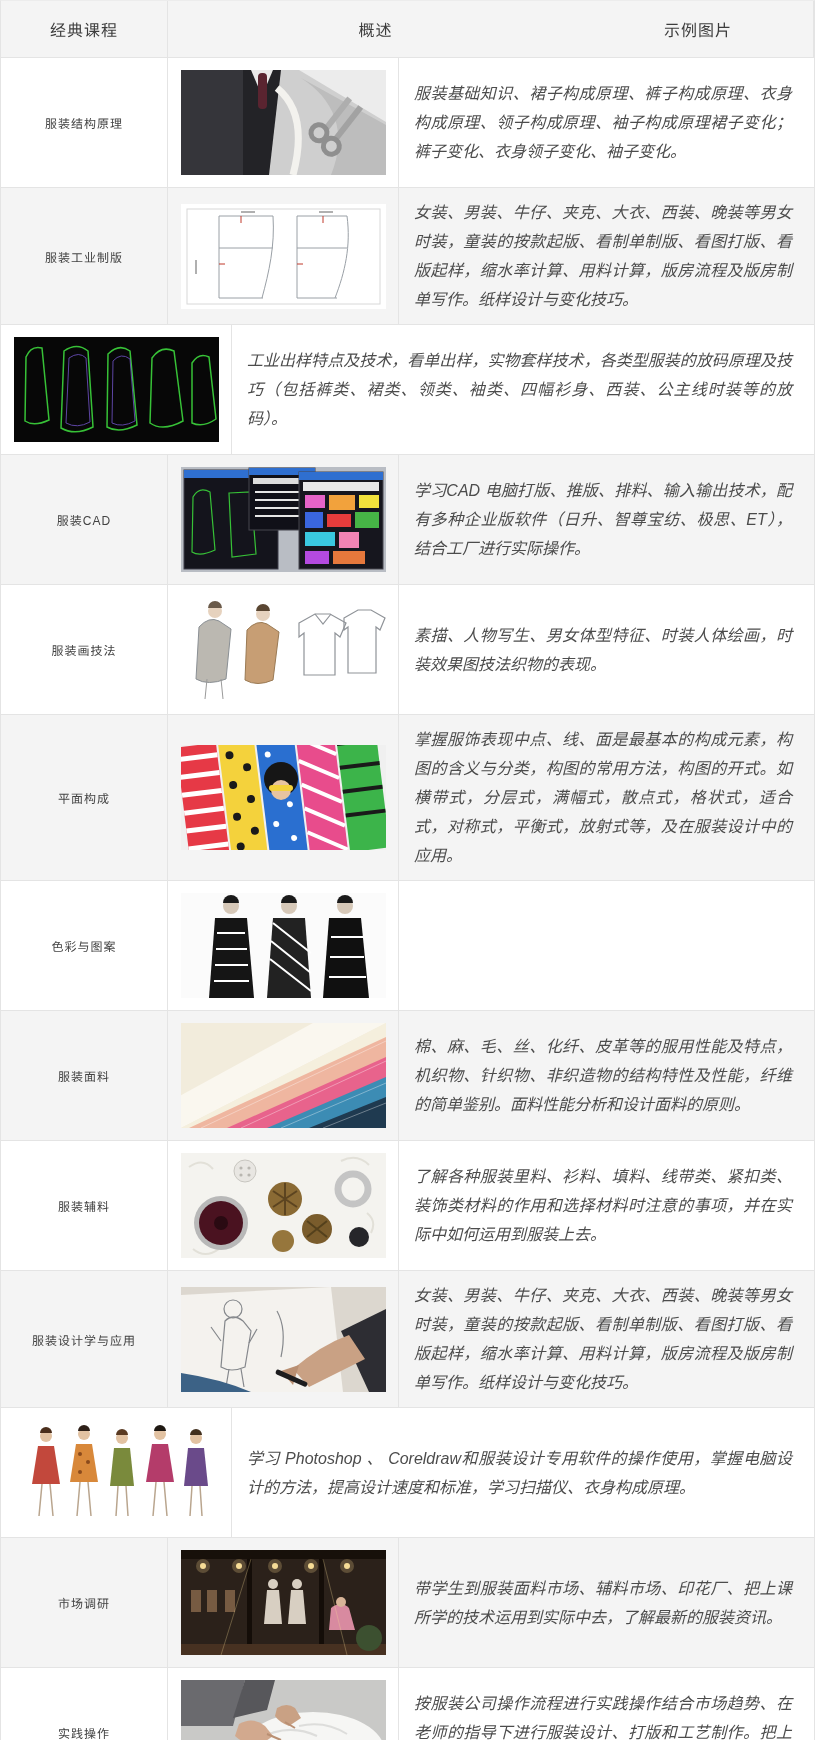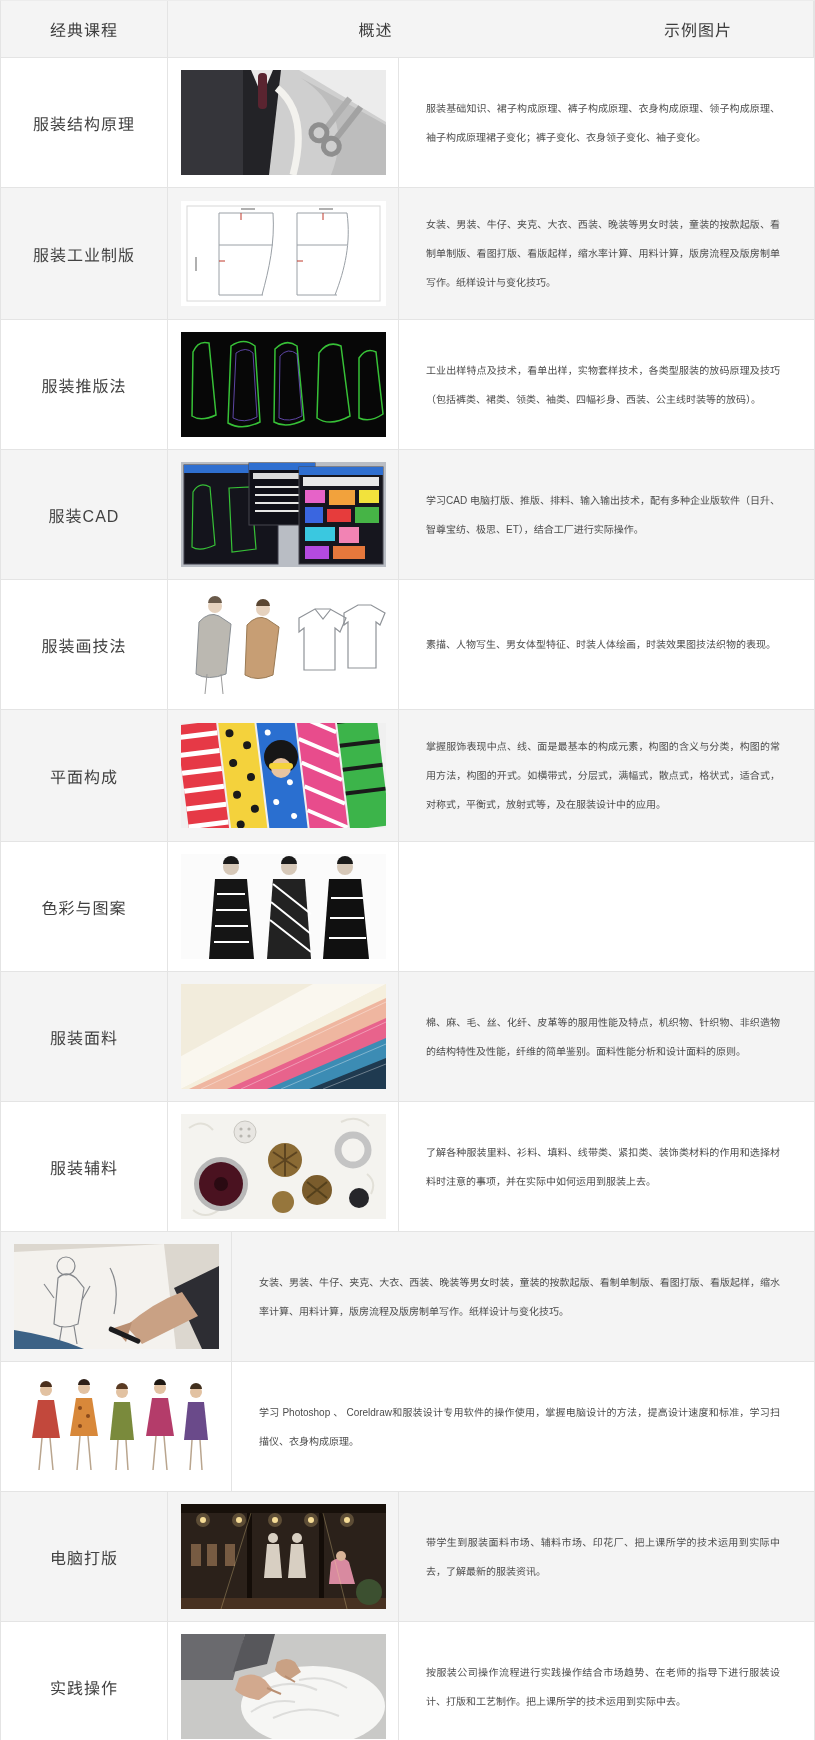--- a/index.html
+++ b/index.html
@@ -4,24 +4,24 @@
 <style>
   html,body{margin:0;padding:0;background:#fff;}
   body{width:815px;font-family:"Liberation Sans","DejaVu Sans",sans-serif;color:#4a4a4a;}
   .course-table{width:813px;border:1px solid #e4e4e4;border-top:1px solid #ececec;}
   .row{display:flex;min-height:129px;border-top:1px solid #e4e4e4;background:#fff;}
   .row:first-child{border-top:none;}
   .row.alt{background:#f4f4f4;}
   .row.head{min-height:56px;background:#f4f4f4;}
   .cell{box-sizing:border-box;}
   .c-course{width:167px;display:flex;align-items:center;justify-content:center;text-align:center;
-            border-right:1px solid #e4e4e4;font-size:16px;letter-spacing:1px;color:#424242;padding:0 6px;}
+            border-right:1px solid #e4e4e4;font-size:12px;letter-spacing:1px;color:#424242;padding:0 6px;}
   .c-image{width:231px;display:flex;align-items:center;justify-content:center;border-right:1px solid #e4e4e4;}
   .c-desc{flex:1;display:flex;align-items:center;padding:10px 22px 10px 15px;}
-  .c-desc p{margin:12px;font-size:10px;line-height:29px;color:#4c4c4c;text-align:justify;}
+  .c-desc p{margin:0;font-size:16px;line-height:29px;color:#4c4c4c;text-align:justify;font-style:italic;}
   .head .cell{font-size:16px;color:#3c3c3c;display:flex;align-items:center;justify-content:center;letter-spacing:1px;}
   .head .c-desc{justify-content:center;padding:0;}
   svg{display:block;}
 </style>
 </head>
 <body>
 
 <div class="course-table">
 
   <div class="row head">
@@ -75,21 +75,20 @@
           <rect x="14" y="56" width="2" height="14"></rect>
         </g>
       </svg>
     </div>
     <div class="cell c-desc">
         <p>女装、男装、牛仔、夹克、大衣、西装、晚装等男女时装，童装的按款起版、看制单制版、看图打版、看版起样，缩水率计算、用料计算，版房流程及版房制单写作。纸样设计与变化技巧。</p>
       </div>
   </div>
 
   <div class="row">
-    <div class="cell c-course">服装推版法</div>
     <div class="cell c-image">
       <svg width="205" height="105" viewBox="0 0 205 105" aria-label="cad-grading-green-outlines-on-black">
         <rect width="205" height="105" fill="#070707"></rect>
         <g fill="none" stroke="#37c137" stroke-width="1.5">
           <path d="M12 20 q5 -12 16 -9 l7 72 q-15 7 -24 1 z"></path>
           <path d="M50 14 q13 -9 24 0 l5 76 q-18 9 -32 1 z"></path>
           <path d="M94 17 q11 -11 22 -3 l7 74 q-18 9 -30 2 z"></path>
           <path d="M138 21 q9 -13 22 -7 l9 70 q-20 11 -33 2 z"></path>
           <path d="M178 26 q7 -11 17 -6 l7 62 q-13 9 -24 4 z"></path>
         </g>
@@ -302,20 +301,21 @@
         <circle cx="172" cy="36" r="15" fill="none" stroke="#c4c4c4" stroke-width="7"></circle>
         <circle cx="178" cy="84" r="10" fill="#26262a"></circle>
       </svg>
     </div>
     <div class="cell c-desc">
         <p>了解各种服装里料、衫料、填料、线带类、紧扣类、装饰类材料的作用和选择材料时注意的事项，并在实际中如何运用到服装上去。</p>
       </div>
   </div>
 
   <div class="row alt">
+    <div class="cell c-course">服装设计学与应用</div>
     <div class="cell c-image">
       <svg width="205" height="105" viewBox="0 0 205 105" aria-label="hand-sketching-fashion-design-photo">
         <rect width="205" height="105" fill="#dcd7cf"></rect>
         <polygon points="0,8 150,0 162,105 0,105" fill="#f4f2ee"></polygon>
         <g stroke="#85888c" fill="none" stroke-width="1.2">
           <circle cx="52" cy="22" r="9"></circle>
           <path d="M44 34 q8 -8 18 0 l8 10 -6 36 q-14 6 -24 0 z"></path>
           <path d="M48 82 l-3 18 M60 82 l3 18 M30 40 l10 14 M76 42 l-8 14"></path>
           <path d="M96 24 q10 18 4 46"></path>
         </g>
@@ -361,21 +361,21 @@
           <polygon points="174,28 190,28 194,66 170,66" fill="#6a4a8a"></polygon>
         </g>
       </svg>
     </div>
     <div class="cell c-desc">
         <p>学习 Photoshop 、 Coreldraw和服装设计专用软件的操作使用，掌握电脑设计的方法，提高设计速度和标准，学习扫描仪、衣身构成原理。</p>
       </div>
   </div>
 
   <div class="row alt">
-    <div class="cell c-course">电脑打版</div>
+    <div class="cell c-course">市场调研</div>
     <div class="cell c-image">
       <svg width="205" height="105" viewBox="0 0 205 105" aria-label="clothing-boutique-storefront-photo">
         <rect width="205" height="105" fill="#2b211a"></rect>
         <rect x="0" y="0" width="205" height="9" fill="#17100a"></rect>
         <g>
           <circle cx="22" cy="16" r="7" fill="#f2d48c" opacity="0.25"></circle>
             <circle cx="22" cy="16" r="3" fill="#f6dc96"></circle>
           <circle cx="58" cy="16" r="7" fill="#f2d48c" opacity="0.25"></circle>
             <circle cx="58" cy="16" r="3" fill="#f6dc96"></circle>
           <circle cx="94" cy="16" r="7" fill="#f2d48c" opacity="0.25"></circle>

